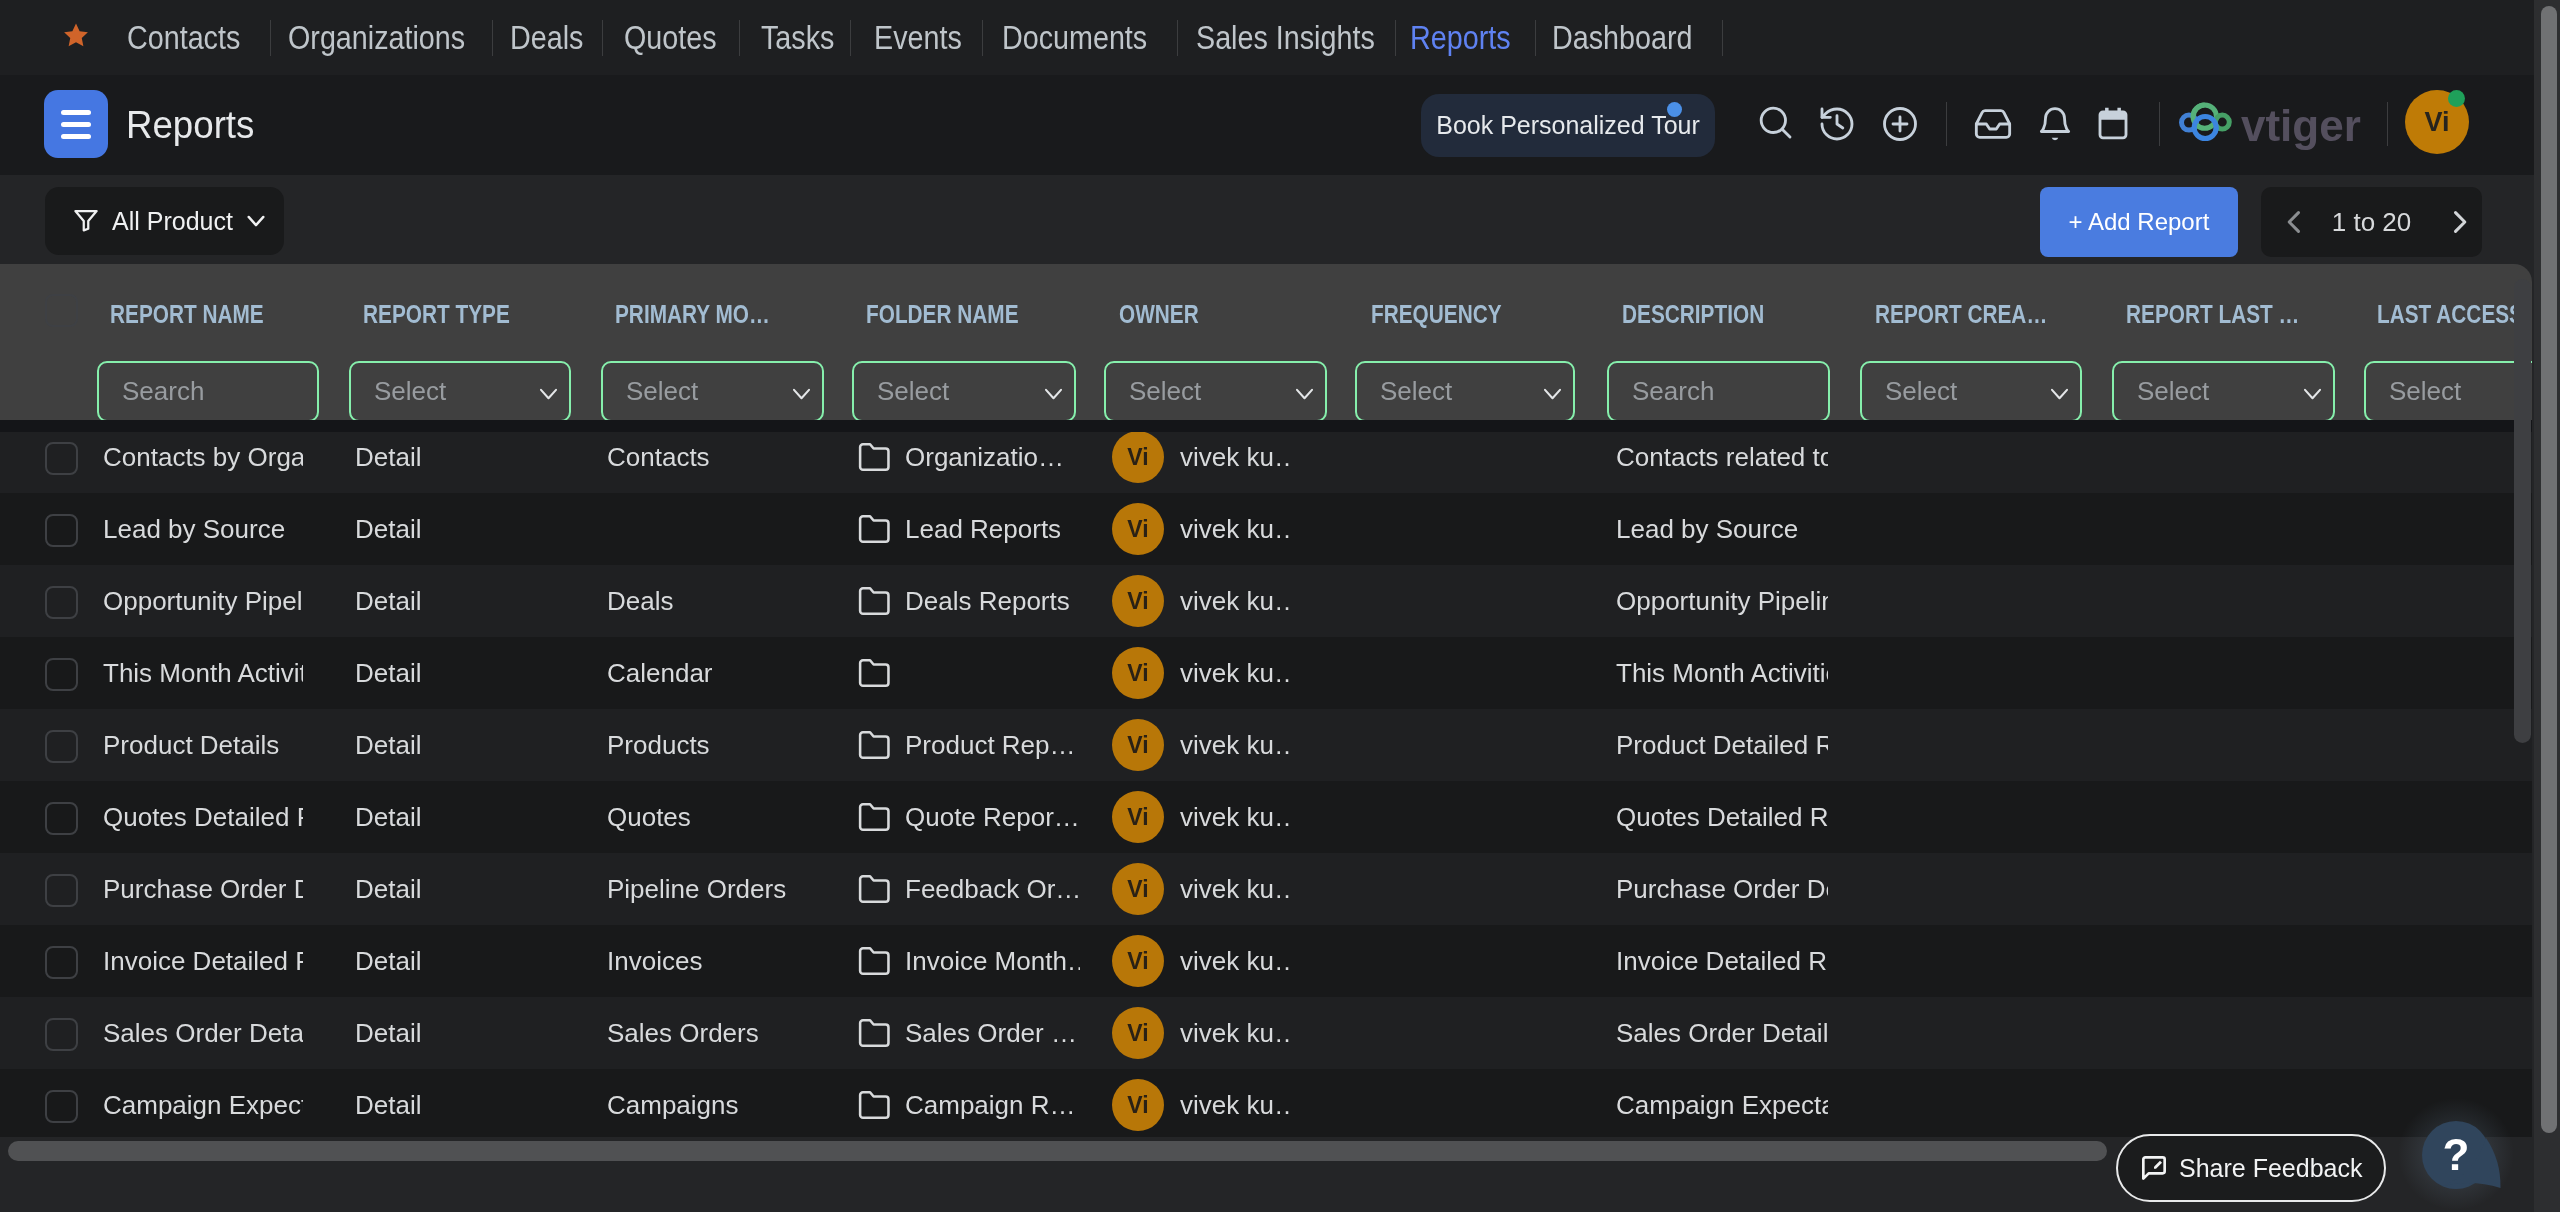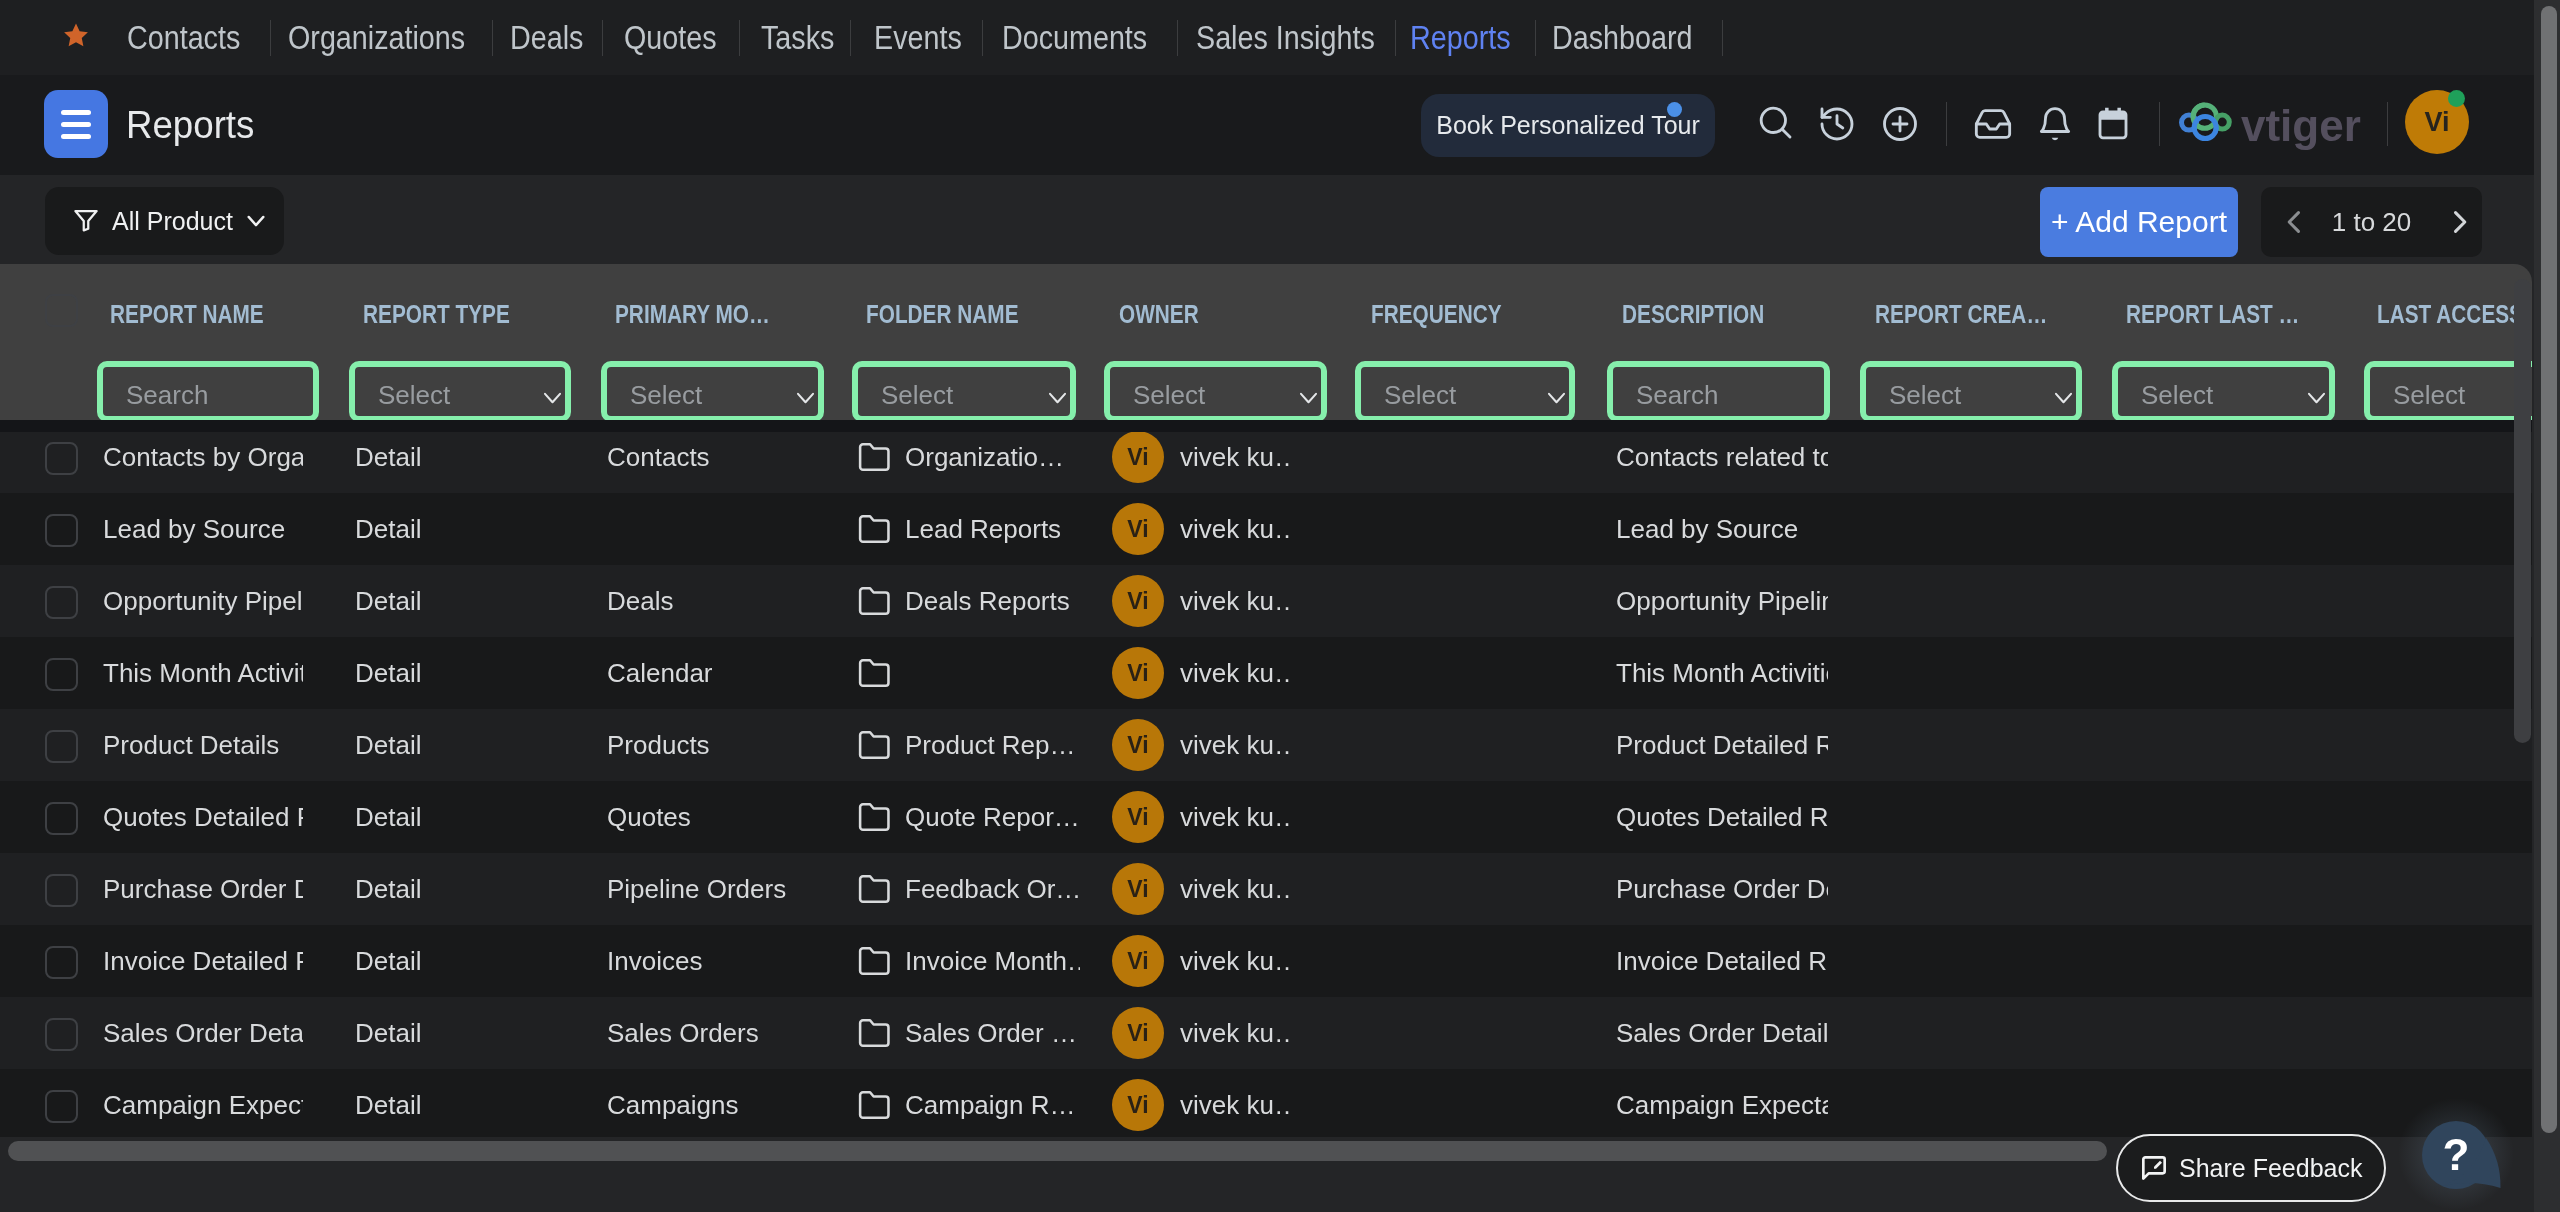--- a/index.html
+++ b/index.html
@@ -20,29 +20,29 @@
 #tourbtn { position:absolute; left:1421px; top:19px; width:294px; height:63px; background:#222b3b; border-radius:18px; color:#e6e9ec; font-size:25px; text-align:center; line-height:63px; white-space:nowrap; }
 #tourdot { position:absolute; left:1667px; top:27px; width:15px; height:15px; border-radius:50%; background:#4b90e8; }
 .bsep { position:absolute; width:1px; background:#3c3d3f; }
 #vtext { position:absolute; left:2241px; top:26px; font-size:44px; font-weight:bold; color:#544f5e; letter-spacing:0px; }
 #avatar { position:absolute; left:2405px; top:15px; width:64px; height:64px; border-radius:50%; background:#bf7b06; color:#27241e; font-size:27px; font-weight:bold; text-align:center; line-height:64px; }
 #avdot { position:absolute; left:2448px; top:15px; width:17px; height:17px; border-radius:50%; background:#1fa05a; }
 
 
 #allreports { position:absolute; left:45px; top:187px; width:239px; height:68px; background:#191a1b; border-radius:14px; }
 #allreports span { position:absolute; left:67px; top:0; height:68px; line-height:68px; color:#f0f1f2; font-size:25px; white-space:nowrap; }
-#addreport { position:absolute; left:2040px; top:187px; width:198px; height:70px; background:#4a7ce0; border-radius:8px; color:#fff; font-size:30px; text-align:center; line-height:70px; }
+#addreport { position:absolute; left:2040px; top:187px; width:198px; height:70px; background:#4a7ce0; border-radius:8px; color:#fff; font-size:24px; text-align:center; line-height:70px; }
 #pagin { position:absolute; left:2261px; top:187px; width:221px; height:70px; background:#191a1b; border-radius:10px; color:#d7d9db; font-size:26px; }
 #pagin .ptext { position:absolute; left:0; width:221px; text-align:center; top:0; height:70px; line-height:70px; }
 
 
 #table { position:absolute; left:0; top:264px; width:2532px; height:873px; background:#404040; border-top-right-radius:18px; overflow:hidden; }
 .hlabel { position:absolute; top:35px; font-size:26px; font-weight:bold; color:#a2bcd2; white-space:nowrap; transform:scaleX(0.80); transform-origin:0 50%; }
 .cbox { position:absolute; left:45px; width:33px; height:33px; border:2px solid #3e4044; border-radius:8px; }
-.fbox { position:absolute; top:97px; height:61px; border:6px solid #86efac; border-radius:10px; color:#989ca0; font-size:26px; }
+.fbox { position:absolute; top:97px; height:61px; border:2px solid #86efac; border-radius:10px; color:#989ca0; font-size:26px; }
 .fbox span { position:absolute; left:23px; top:0; line-height:57px; }
 .row { position:absolute; left:0; width:2532px; height:72px; }
 .row.odd { background:#1f2022; }
 .row.even { background:#18191a; }
 .cell { position:absolute; top:0; height:72px; line-height:72px; color:#d8dadc; font-size:26px; white-space:nowrap; overflow:hidden; }
 .vib { position:absolute; left:1112px; top:10px; width:52px; height:52px; border-radius:50%; background:#b87708; color:#2a2115; font-size:23px; font-weight:bold; text-align:center; line-height:52px; }
 
 
 #vthumb-inner { position:absolute; left:2514px; top:15px; width:17px; height:464px; background:#3e3f42; border-radius:9px; }
 #pgtrack { position:absolute; left:2534px; top:0; width:26px; height:1212px; background:#2d2e30; }

